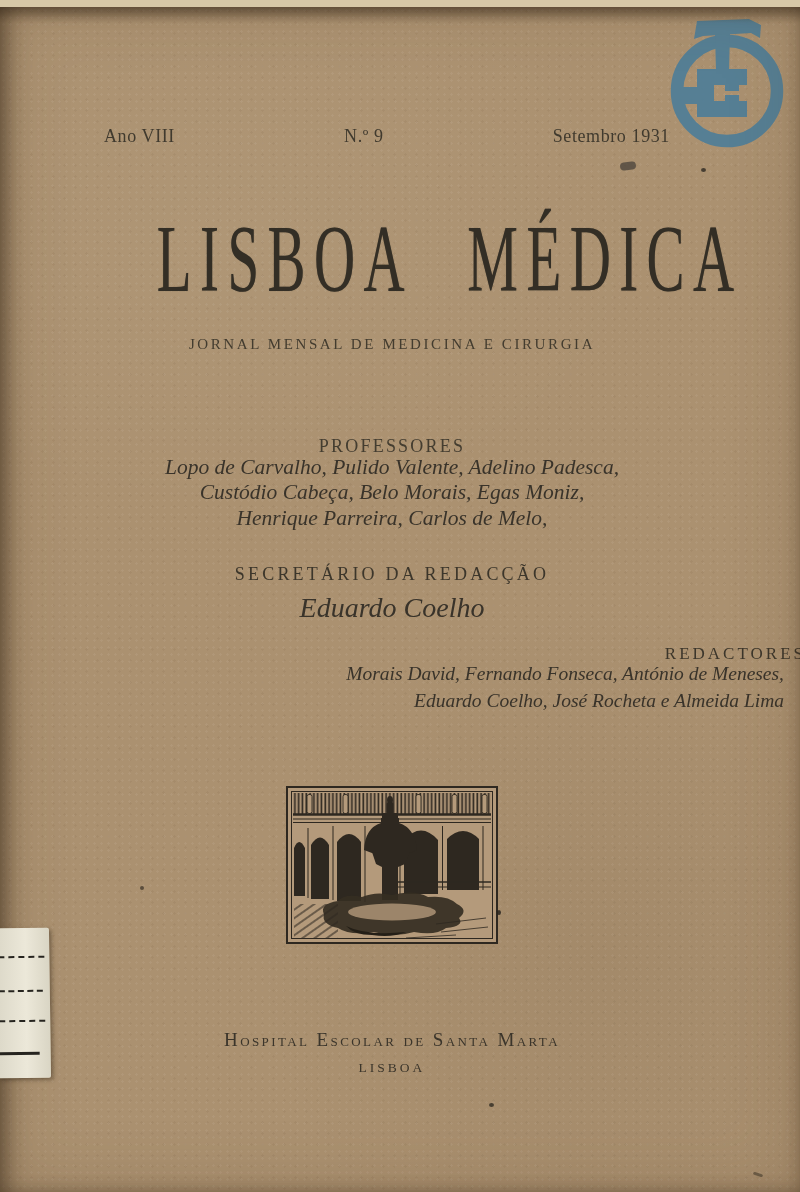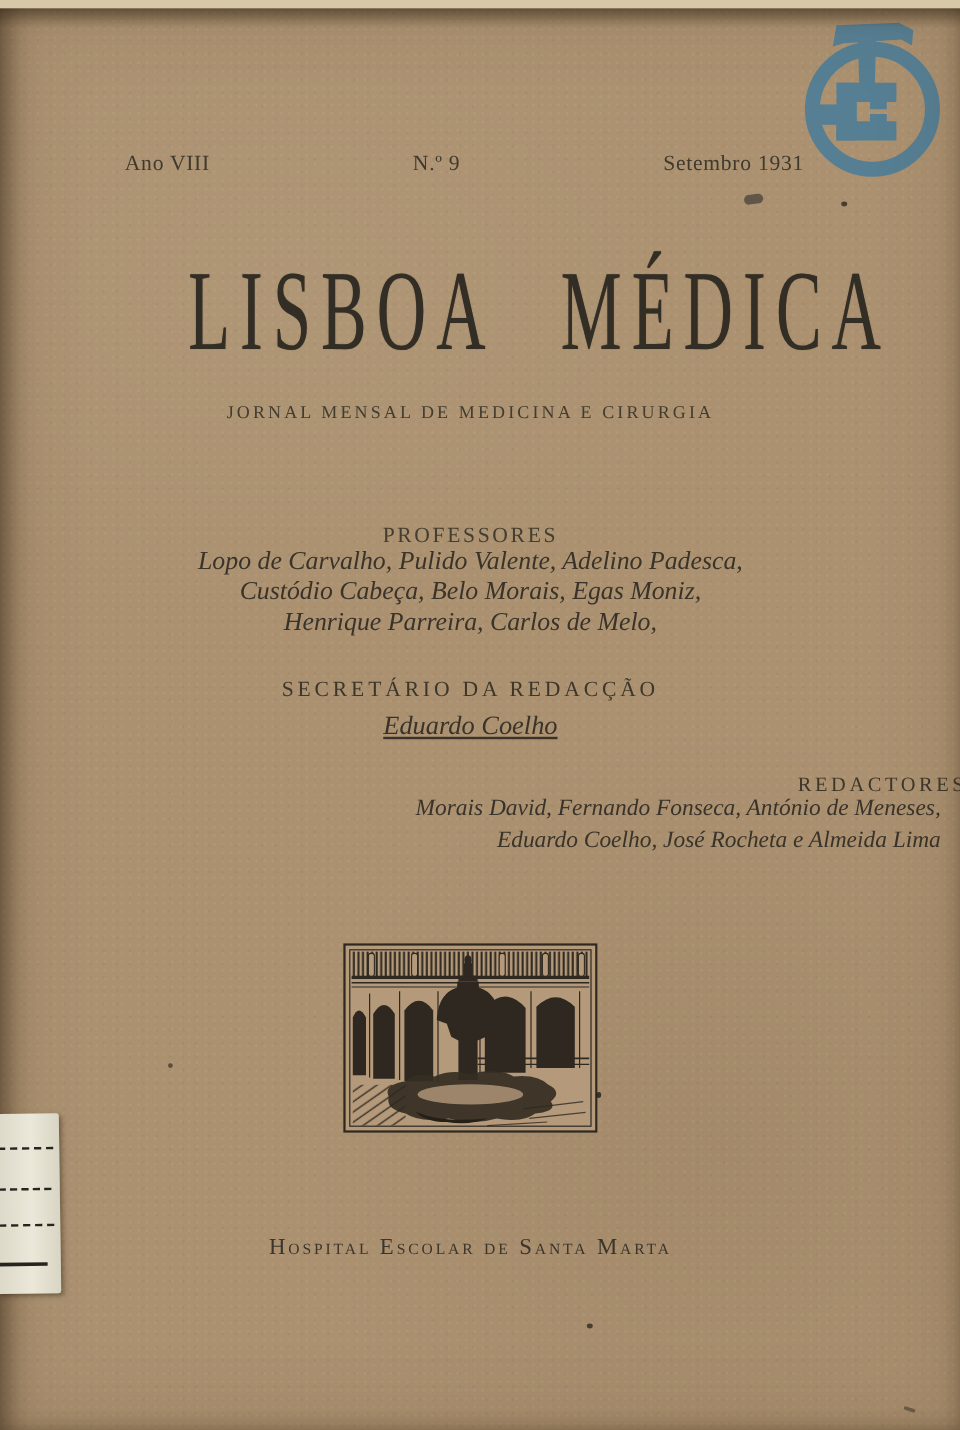--- a/index.html
+++ b/index.html
@@ -45,21 +45,21 @@
   .h-direccao{position:absolute;left:0;top:389px;width:100%;margin:0;text-align:center;
     font-size:23px;font-weight:normal;letter-spacing:10px;padding-left:10px;box-sizing:border-box;color:#3a342a;}
   .h-professores{position:absolute;left:0;top:436px;width:100%;margin:0;text-align:center;
     font-size:18px;font-weight:normal;letter-spacing:2.2px;color:#443d30;}
   .professors{position:absolute;left:0;top:455px;width:100%;text-align:center;
     font-style:italic;font-size:21.5px;line-height:25.3px;color:#39332a;}
 
   .h-secretario{position:absolute;left:0;top:564px;width:100%;margin:0;text-align:center;
     font-size:18px;font-weight:normal;letter-spacing:3.2px;color:#3c362b;}
   .secretary-name{position:absolute;left:0;top:592px;width:100%;text-align:center;
-    font-style:italic;font-size:22px;color:#39332a;text-decoration:underline;}
+    font-style:italic;font-size:28px;color:#39332a;}
 
   .h-redactores{position:absolute;left:0;top:634px;width:100%;margin:10px;text-align:right;
     font-size:17px;font-weight:normal;letter-spacing:3px;color:#3c362b;padding-left:12px;}
   .editors{position:absolute;left:0;top:661px;width:100%;text-align:right;
     font-style:italic;font-size:19.5px;line-height:26.5px;color:#39332a;}
 
   .engraving{position:absolute;left:286px;top:786px;width:212px;height:158px;z-index:3;}
 
   .footer-institution{position:absolute;left:0;top:1029px;width:100%;text-align:center;
     font-variant:small-caps;font-size:19px;letter-spacing:2.4px;color:#3b352b;}
@@ -197,20 +197,21 @@
 
       <rect x="8" y="118" width="44" height="34" fill="url(#hatchD)" opacity="0.85"></rect>
       <g stroke="#2e2820" stroke-width="1" opacity="0.8">
         <line x1="150" y1="138" x2="200" y2="132"></line>
         <line x1="155" y1="146" x2="202" y2="141"></line>
         <line x1="120" y1="152" x2="170" y2="149"></line>
       </g>
     </svg>
 
     <div class="footer-institution">Hospital Escolar de Santa Marta</div>
+    <div class="footer-city">LISBOA</div>
 
   </div>
 
   <div class="spine-label">
     <div class="rule r1"></div>
     <div class="rule r2"></div>
     <div class="rule r3"></div>
     <div class="rule r4"></div>
   </div>
 

